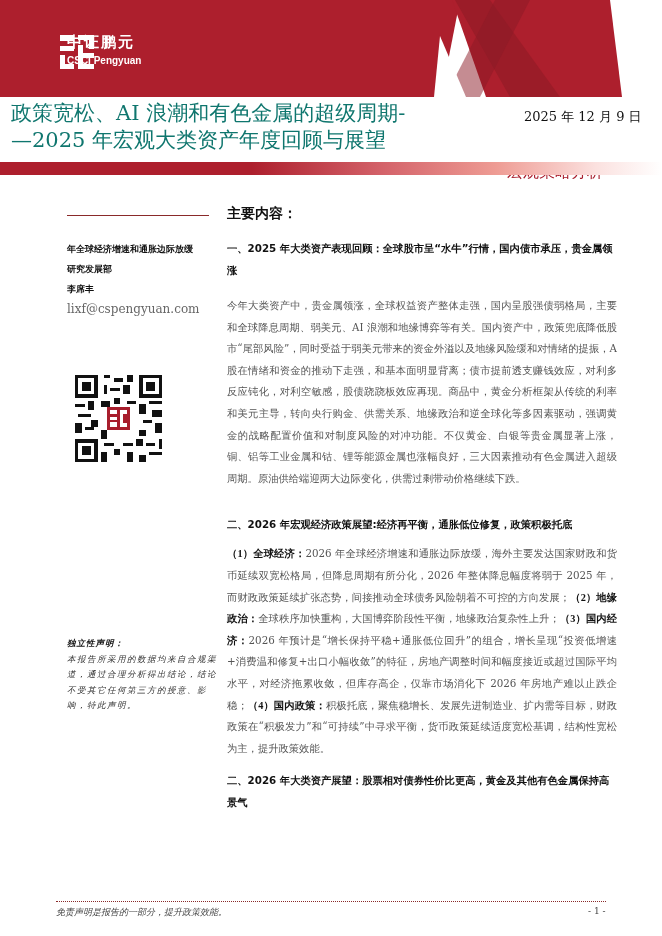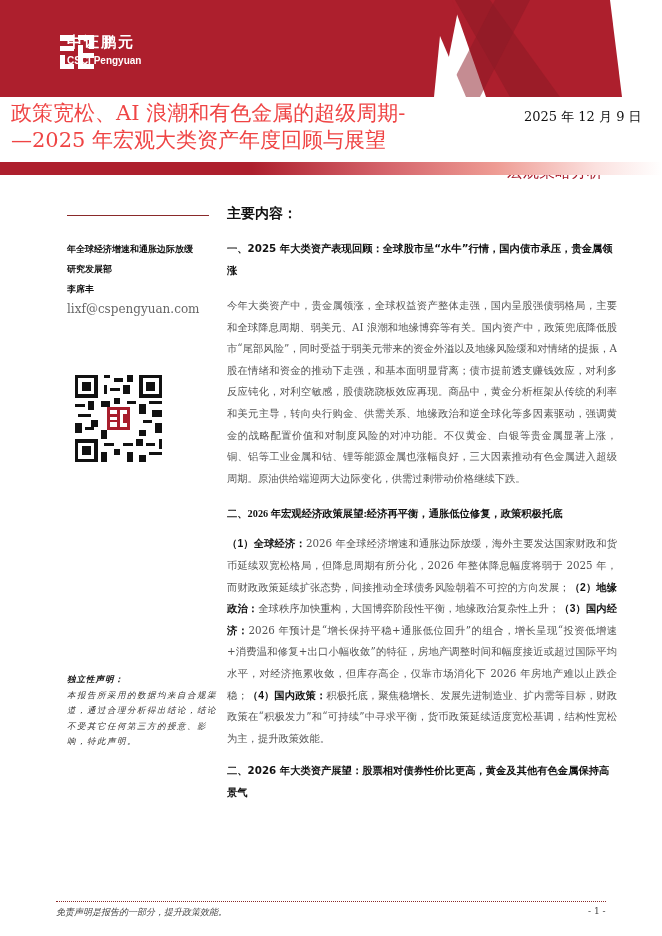--- a/index.html
+++ b/index.html
@@ -26,21 +26,21 @@
   }
   .logo-en {
     font-family: "Liberation Sans", sans-serif; font-weight: bold;
     font-size: 10px; line-height: 14px; margin-top: 3px;
   }
 
   
   .title {
     position: absolute; left: 11px; top: 100px; width: 480px;
     font-family: "DejaVu Serif", serif; font-size: 21px; line-height: 27px;
-    color: #ef4444; letter-spacing: 0px;
+    color: #0f766e; letter-spacing: 0px;
   }
   .title div { white-space: nowrap; }
   .date {
     position: absolute; left: 524px; top: 108px;
     font-size: 13px; color: #111; white-space: nowrap; text-align: center;
   }
   .category {
     position: absolute; left: 507px; top: 130px;
     font-size: 16px; color: #a81e2d; white-space: nowrap; margin-top: 32px;
   }
@@ -59,42 +59,42 @@
     font-family: "DejaVu Sans", sans-serif; font-weight: bold; font-size: 9px;
     line-height: 20px; color: #111;
   }
   .email {
     font-family: "DejaVu Serif", serif; font-weight: normal; font-size: 12px; color: #666;
   }
   .qr {
     position: absolute; left: 72px; top: 372px; width: 93px; height: 93px;
   }
   .disclaimer {
-    position: absolute; left: 67px; top: 672px; width: 150px;
+    position: absolute; left: 67px; top: 636px; width: 150px;
     font-size: 8.5px; line-height: 15.5px; color: #333; font-style: italic;
     letter-spacing: 1.5px;
   }
   .disclaimer .hd { font-weight: bold; font-style: italic; color: #111; letter-spacing: 1px; }
 
   
   .main {
     position: absolute; left: 227px; top: 205px; width: 390px;
   }
   .main-title {
     font-family: "DejaVu Sans", sans-serif; font-weight: bold; font-size: 14px;
     color: #111; margin-bottom: 14px;
   }
   .sec-head {
     font-family: "DejaVu Sans", sans-serif; font-weight: bold; font-size: 10.3px;
     line-height: 22px; color: #111;
   }
   .para {
     font-size: 10.3px; line-height: 21.6px; color: #555; text-align: justify;
   }
-  .para b { color: #111; font-family: Liberation Sans, sans-serif; }
+  .para b { color: #111; font-family: Liberation Serif, serif; }
 
   
   .footer-rule {
     position: absolute; left: 56px; top: 901px; width: 550px; height: 0;
     border-top: 1px dotted #8a2a2a;
   }
   .footer-note {
     position: absolute; left: 56px; top: 906px; font-size: 9px; color: #444; font-style: italic;
   }
   .page-num {
@@ -208,21 +208,21 @@
   <div class="hd">独立性声明：</div>
   <div>本报告所采用的数据均来自合规渠道，通过合理分析得出结论，结论不受其它任何第三方的授意、影响，特此声明。</div>
 </div>
 
 <div class="main">
   <div class="main-title">主要内容：</div>
 
   <div class="sec-head">一、2025 年大类资产表现回顾：全球股市呈“水牛”行情，国内债市承压，贵金属领涨</div>
   <div class="para" style="margin-top:14px;">今年大类资产中，贵金属领涨，全球权益资产整体走强，国内呈股强债弱格局，主要和全球降息周期、弱美元、AI 浪潮和地缘博弈等有关。国内资产中，政策兜底降低股市“尾部风险”，同时受益于弱美元带来的资金外溢以及地缘风险缓和对情绪的提振，A 股在情绪和资金的推动下走强，和基本面明显背离；债市提前透支赚钱效应，对利多反应钝化，对利空敏感，股债跷跷板效应再现。商品中，黄金分析框架从传统的利率和美元主导，转向央行购金、供需关系、地缘政治和逆全球化等多因素驱动，强调黄金的战略配置价值和对制度风险的对冲功能。不仅黄金、白银等贵金属显著上涨，铜、铝等工业金属和钴、锂等能源金属也涨幅良好，三大因素推动有色金属进入超级周期。原油供给端迎两大边际变化，供需过剩带动价格继续下跌。</div>
 
-  <div class="sec-head" style="margin-top:14px;font-family:Liberation Serif, serif;">二、2026 年宏观经济政策展望:经济再平衡，通胀低位修复，政策积极托底</div>
+  <div class="sec-head" style="margin-top:24px;">二、2026 年宏观经济政策展望:经济再平衡，通胀低位修复，政策积极托底</div>
   <div class="para" style="margin-top:8px;">
     <b>（1）全球经济：</b><span>2026 年全球经济增速和通胀边际放缓，海外主要发达国家财政和货币延续双宽松格局，但降息周期有所分化，2026 年整体降息幅度将弱于 2025 年，而财政政策延续扩张态势，间接推动全球债务风险朝着不可控的方向发展；</span><b>（2）地缘政治：</b><span>全球秩序加快重构，大国博弈阶段性平衡，地缘政治复杂性上升；</span><b>（3）国内经济：</b><span>2026 年预计是“增长保持平稳+通胀低位回升”的组合，增长呈现“投资低增速+消费温和修复+出口小幅收敛”的特征，房地产调整时间和幅度接近或超过国际平均水平，对经济拖累收敛，但库存高企，仅靠市场消化下 2026 年房地产难以止跌企稳；</span><b>（4）国内政策：</b><span>积极托底，聚焦稳增长、发展先进制造业、扩内需等目标，财政政策在“积极发力”和“可持续”中寻求平衡，货币政策延续适度宽松基调，结构性宽松为主，提升政策效能。</span>
   </div>
 
   <div class="sec-head" style="margin-top:10px;">二、2026 年大类资产展望：股票相对债券性价比更高，黄金及其他有色金属保持高景气</div>
 </div>
 
 <div class="footer-rule"></div>
 <div class="footer-note">免责声明是报告的一部分，提升政策效能。</div>
 <div class="page-num">- 1 -</div>

